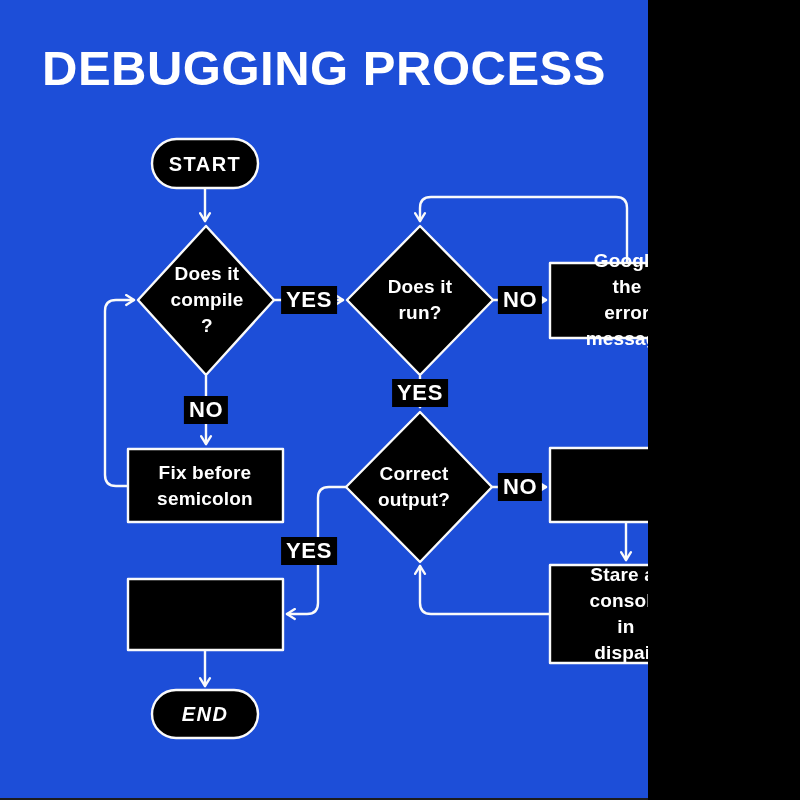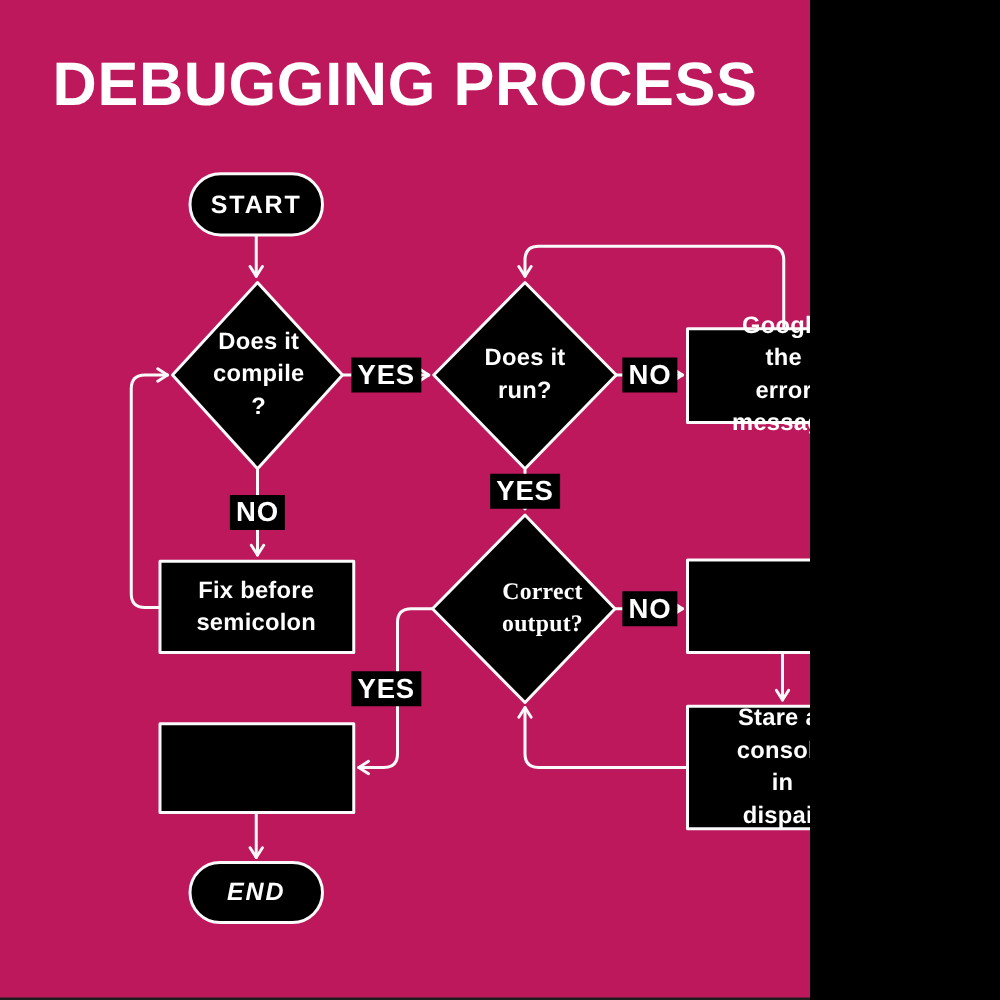--- a/index.html
+++ b/index.html
@@ -4,21 +4,21 @@
 <style>
   html, body {
     margin: 0;
     padding: 0;
     background: #000000;
   }
   .canvas {
     position: relative;
     width: 648px;
     height: 800px;
-    background: #be185d;
+    background: #1d4ed8;
     overflow: hidden;
     font-family: "Liberation Sans", "DejaVu Sans", sans-serif;
   }
   .layer {
     position: absolute;
     left: 0;
     top: 0;
   }
   .page-title {
     position: absolute;
@@ -119,21 +119,21 @@
   <div class="node-label terminator-label" style="left:205px; top:164px;">START</div>
   <div class="node-label" style="left:207px; top:300px;">Does it
 compile
 ?</div>
   <div class="node-label" style="left:420px; top:300px;">Does it
 run?</div>
   <div class="node-label" style="left:627px; top:300px;">Google the
 error message</div>
   <div class="node-label" style="left:205px; top:486px;">Fix before
 semicolon</div>
-  <div class="node-label" style="left:434px; top:487px;font-family:Liberation Serif, serif;">Correct
+  <div class="node-label" style="left:414px; top:487px;">Correct
 output?</div>
   <div class="node-label" style="left:626px; top:614px;">Stare at
 console in
 dispair</div>
   <div class="node-label terminator-label" style="left:205px; top:714px;font-style:italic;">END</div>
 
   <div class="edge-label" style="left:309px; top:300px;">YES</div>
   <div class="edge-label" style="left:520px; top:300px;">NO</div>
   <div class="edge-label" style="left:206px; top:410px;">NO</div>
   <div class="edge-label" style="left:420px; top:393px;">YES</div>

